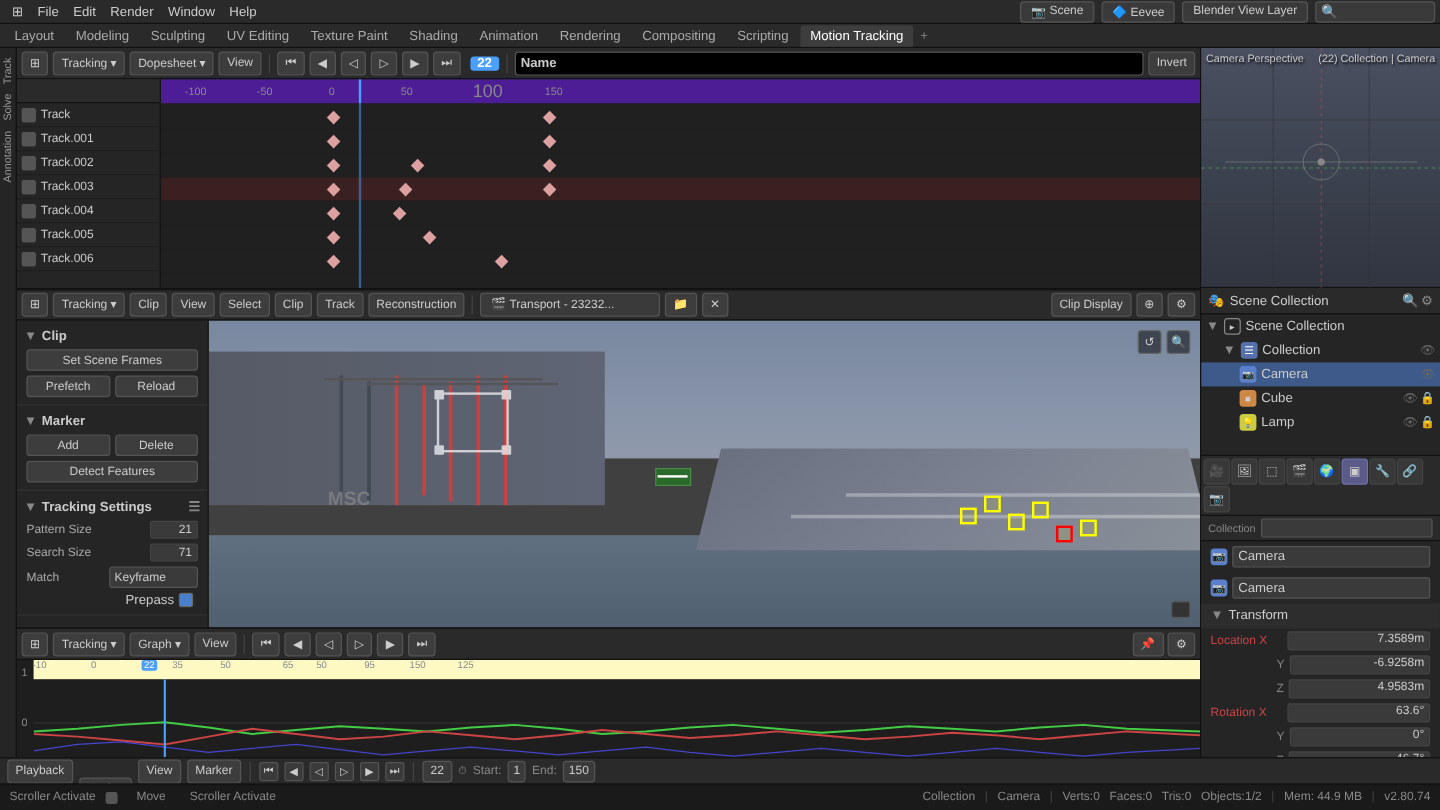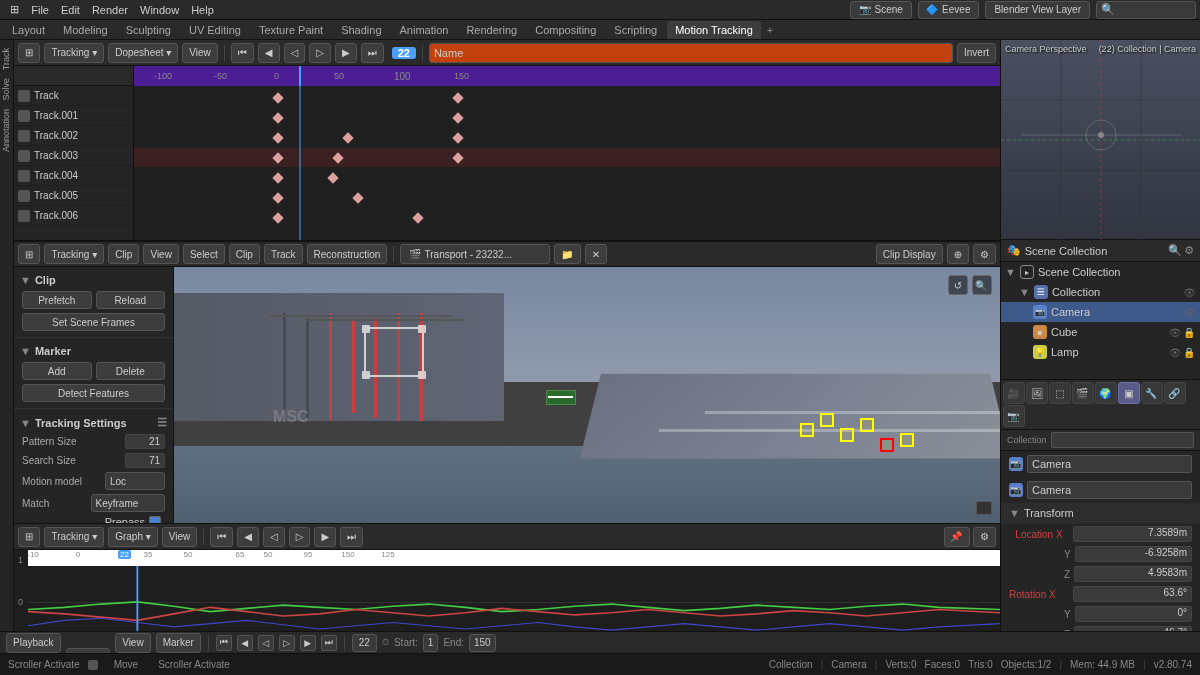--- a/index.html
+++ b/index.html
@@ -580,21 +580,21 @@
       <div class="toolbar-btn">⏮</div>
       <div class="toolbar-btn">◀</div>
       <div class="toolbar-btn">◁</div>
       <div class="toolbar-btn">▷</div>
       <div class="toolbar-btn">▶</div>
       <div class="toolbar-btn">⏭</div>
       <div style="margin-left:4px;">
         <span class="header-active-frame">22</span>
       </div>
       <div class="separator-v"></div>
-      <div style="flex:1; background:#c2410c; border:1px solid #555; height:20px; border-radius:3px; display:flex; align-items:center; padding:0 4px;">
+      <div style="flex:1; background:#000000; border:1px solid #555; height:20px; border-radius:3px; display:flex; align-items:center; padding:0 4px;font-weight:bold;">
         <span>Name</span>
       </div>
       <div class="toolbar-btn">Invert</div>
     </div>
 
     <div id="dopesheet-area" style="height:175px; display:flex;">
 
       <div id="dopesheet-tracks" style="width:120px; background:#252525; border-right:1px solid #111;">
         <div style="height:20px; background:#2a2a2a; border-bottom:1px solid #111;"></div>
         <div class="track-row"><div class="track-icon"></div>Track</div>
@@ -606,21 +606,21 @@
         <div class="track-row"><div class="track-icon"></div>Track.006</div>
       </div>
 
       <div id="dopesheet-timeline" style="flex:1; background:#202020; position:relative; overflow:hidden;">
 
         <div class="timeline-header" style="height:20px; background:#4c1d95; display:flex; align-items:center; position:relative;">
           <span style="position:absolute; left:20px; font-size:9px; color:#888;">-100</span>
           <span style="position:absolute; left:80px; font-size:9px; color:#888;">-50</span>
           <span style="position:absolute; left:140px; font-size:9px; color:#888;">0</span>
           <span style="position:absolute; left:200px; font-size:9px; color:#888;">50</span>
-          <span style="position:absolute; left:260px; font-size:10px; color:#888;">100</span>
+          <span style="position:absolute; left:260px; font-size:15px; color:#888;">100</span>
           <span style="position:absolute; left:320px; font-size:9px; color:#888;">150</span>
 
           <div style="position:absolute; left:165px; top:0; bottom:0; width:2px; background:#4a9fff; z-index:10;"></div>
         </div>
 
         <div style="position:relative; margin-top:2px;">
 
           <div style="height:20px; position:relative; border-bottom:1px solid #1e1e1e;">
             <div style="position:absolute; left:140px; top:6px; width:8px; height:8px; background:#dda0a0; transform:rotate(45deg);"></div>
             <div style="position:absolute; left:320px; top:6px; width:8px; height:8px; background:#dda0a0; transform:rotate(45deg);"></div>
@@ -683,25 +683,25 @@
     <div id="working-area" style="display:flex; flex:1; overflow:hidden; height:250px;">
 
       <div id="left-panel" style="width:160px; background:#252525; border-right:1px solid #111; overflow-y:auto; font-size:11px;">
 
         <div class="panel-section">
           <div class="panel-header">
             <span class="arrow">▼</span>
             <span>Clip</span>
           </div>
           <div class="panel-row">
+            <button class="panel-btn" style="width:100%;">Set Scene Frames</button>
+          </div>
+          <div class="panel-row">
             <button class="panel-btn" style="flex:1;">Prefetch</button>
             <button class="panel-btn" style="flex:1;">Reload</button>
-          </div>
-          <div class="panel-row">
-            <button class="panel-btn" style="width:100%;">Set Scene Frames</button>
           </div>
         </div>
 
         <div class="panel-section">
           <div class="panel-header">
             <span class="arrow">▼</span>
             <span>Marker</span>
           </div>
           <div class="panel-row">
             <button class="panel-btn" style="flex:1;">Add</button>
@@ -720,26 +720,20 @@
             </div>
             <span style="color:#888;">☰</span>
           </div>
           <div class="panel-row">
             <span class="panel-label">Pattern Size</span>
             <div class="panel-value">21</div>
           </div>
           <div class="panel-row">
             <span class="panel-label">Search Size</span>
             <div class="panel-value">71</div>
-          </div>
-          <div class="panel-row">
-            <span class="panel-label">Motion model</span>
-            <div class="panel-dropdown" style="height:18px; display:flex; align-items:center; padding:0 4px; background:#3a3a3a; border:1px solid #555; border-radius:3px; font-size:10px; color:#ccc;">
-              <span>Loc</span>
-            </div>
           </div>
           <div class="panel-row">
             <span class="panel-label">Match</span>
             <div style="height:18px; display:flex; align-items:center; padding:0 4px; background:#3a3a3a; border:1px solid #555; border-radius:3px; font-size:10px; color:#ccc; flex:1;">
               <span>Keyframe</span>
             </div>
           </div>
           <div class="checkbox-row">
             <div style="margin-left:auto; display:flex; align-items:center; gap:4px;">
               <span>Prepass</span>
@@ -839,21 +833,21 @@
       <div id="graph-canvas" style="flex:1; position:relative; overflow:hidden; background:#1e1e1e;">
 
         <div style="position:absolute; left:4px; top:5px; font-size:9px; color:#888;">1</div>
         <div style="position:absolute; left:4px; top:50%; font-size:9px; color:#888; transform:translateY(-50%);">0</div>
         <div style="position:absolute; left:0px; bottom:5px; font-size:9px; color:#888;">-1</div>
 
         <div style="position:absolute; left:14px; right:0; top:15px; height:1px; background:#2a2a2a;"></div>
         <div style="position:absolute; left:14px; right:0; top:50%; height:1px; background:#333;"></div>
         <div style="position:absolute; left:14px; right:0; bottom:15px; height:1px; background:#2a2a2a;"></div>
 
-        <div style="position:absolute; left:14px; right:0; top:0; height:16px; background:#ffffff; display:flex; align-items:flex-end; overflow:hidden;">
+        <div style="position:absolute; left:14px; right:0; top:0; height:16px; background:#fef9c3; display:flex; align-items:flex-end; overflow:hidden;">
           <div style="position:relative; width:100%; height:100%;">
             <span style="position:absolute; left:5px; font-size:8px; color:#888; transform:translateX(-50%);">-10</span>
             <span style="position:absolute; left:50px; font-size:8px; color:#888; transform:translateX(-50%);">0</span>
             <span style="position:absolute; left:90px; font-size:8px; color:#888; background:#4a9fff; padding:0 2px; border-radius:2px; color:white;">22</span>
             <span style="position:absolute; left:120px; font-size:8px; color:#888; transform:translateX(-50%);">35</span>
             <span style="position:absolute; left:160px; font-size:8px; color:#888; transform:translateX(-50%);">50</span>
             <span style="position:absolute; left:200px; font-size:8px; color:#888; transform:translateX(-50%);margin-left:12px;">65</span>
             <span style="position:absolute; left:240px; font-size:8px; color:#888; transform:translateX(-50%);">50</span>
             <span style="position:absolute; left:280px; font-size:8px; color:#888; transform:translateX(-50%);">95</span>
             <span style="position:absolute; left:320px; font-size:8px; color:#888; transform:translateX(-50%);">150</span>
@@ -976,21 +970,21 @@
           <div style="width:14px; height:14px; background:#5a7fcc; border-radius:3px; display:flex;align-items:center;justify-content:center; font-size:9px; color:white;">📷</div>
           <input class="props-name-input" type="text" value="Camera" style="">
         </div>
 
         <div class="props-section-header">
           <span class="arrow">▼</span>
           <span>Transform</span>
         </div>
 
         <div class="props-field-row">
-          <span class="props-field-label" style="color:#cc4444;text-align:center;">Location X</span>
+          <span class="props-field-label" style="color:#cc4444;">Location X</span>
           <div class="props-field-value">7.3589m</div>
         </div>
         <div class="props-field-row">
           <span class="props-field-label" style="padding-left:55px; color:#888; width:auto;">Y</span>
           <div class="props-field-value">-6.9258m</div>
         </div>
         <div class="props-field-row">
           <span class="props-field-label" style="padding-left:55px; color:#888; width:auto;">Z</span>
           <div class="props-field-value">4.9583m</div>
         </div>

